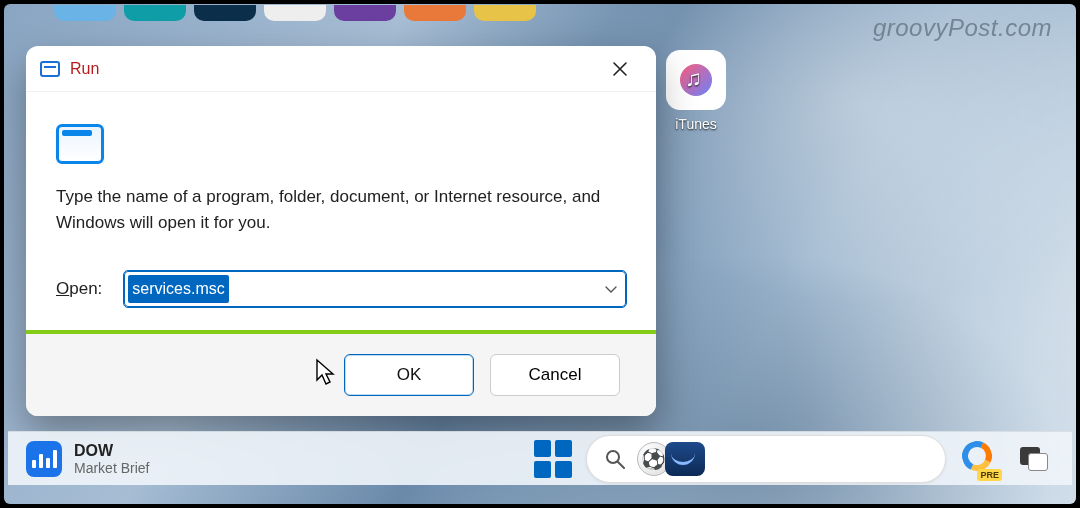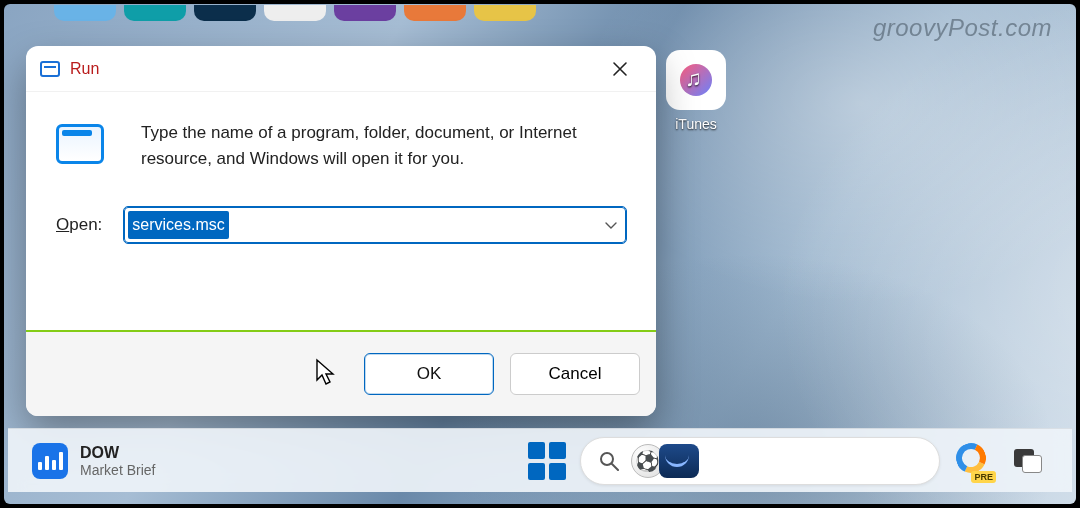--- a/index.html
+++ b/index.html
@@ -29,38 +29,38 @@
   .c-white{background:#eee;} .c-orange{background:#e8793a;} .c-yellow{background:#e7c447;}
   
   .run { position:absolute; top:42px; left:22px; width:630px; height:370px; background:#fff; border-radius:12px; box-shadow:0 18px 40px rgba(0,0,0,.35); display:flex; flex-direction:column; overflow:hidden; }
   .run-titlebar{height:46px;display:flex;align-items:center;padding:0 14px;border-bottom:1px solid #f1f1f1;}
   .run-titlebar .t-icon{width:20px;height:16px;border:2px solid #1a6fd6;border-radius:3px;position:relative;margin-right:10px;}
   .run-titlebar .t-icon::before{content:"";position:absolute;left:2px;top:3px;width:12px;height:2px;background:#1a6fd6;}
   .run-title{font-size:16px;color:#b91c1c;}
   .run-close{margin-left:auto;width:44px;height:32px;display:flex;align-items:center;justify-content:center;border-radius:6px;cursor:pointer;}
   .run-close svg{width:16px;height:16px;}
   .run-body{flex:1;padding:28px 30px 10px 30px;}
-  .run-body .desc{display:flex;gap:37px;align-items:flex-start;}
+  .run-body .desc{display:flex;gap:20px;align-items:flex-start;flex-direction:column;}
   .run-big-icon{width:48px;height:44px;flex-shrink:0;position:relative;}
   .run-big-icon .frame{position:absolute;inset:4px 0 0 0;border:3px solid #0a85e9;border-radius:6px;background:linear-gradient(#eaf4ff,#fff);} 
   .run-big-icon .bar{position:absolute;left:6px;top:10px;width:30px;height:6px;background:#0a85e9;border-radius:2px;}
   .run-body p{font-size:17px;color:#222;line-height:1.55;}
   .open-row{display:flex;align-items:center;gap:22px;margin-top:34px;}
   .open-label{font-size:17px;color:#222;}
   .open-label u{text-decoration:underline;}
   .combo{flex:1;position:relative;}
   .combo input{width:100%;height:36px;border:1px solid #0067c0;outline:1px solid #0067c0;border-radius:4px;padding:0 34px 0 8px;font-size:16px;color:#fff;}
   .combo .sel{position:absolute;left:4px;top:4px;bottom:4px;background:#0067c0;color:#fff;font-size:16px;display:flex;align-items:center;padding:0 4px;border-radius:2px;pointer-events:none;}
   .combo .chev{position:absolute;right:8px;top:50%;transform:translateY(-50%);}
-  .run-footer{height:86px;background:#f5f5f5;border-top:2px solid #84cc16;display:flex;align-items:center;justify-content:flex-end;gap:16px;padding:0 16px;}
+  .run-footer{height:86px;background:#f5f5f5;border-top:4px solid #84cc16;display:flex;align-items:center;justify-content:flex-end;gap:16px;padding:0 36px;}
   .btn{min-width:130px;height:42px;font-size:17px;background:#fff;border:1px solid #ccc;border-radius:6px;cursor:pointer;padding:0 16px;}
   .btn.primary{border:1px solid #0067c0;background:#fff;color:#111;box-shadow:inset 0 0 0 1px rgba(0,103,192,.25);}
   .cursor{position:absolute;top:354px;left:310px;pointer-events:none;}
   
-  .taskbar{position:absolute;left:4px;right:4px;bottom:12px;height:64px;background:rgba(238,243,248,.92);backdrop-filter:blur(8px);display:flex;align-items:center;padding:0 24px;gap:14px;border-top:1px solid rgba(0,0,0,.08);}
+  .taskbar{position:absolute;left:4px;right:4px;bottom:19px;height:54px;background:rgba(238,243,248,.92);backdrop-filter:blur(8px);display:flex;align-items:center;padding:0 18px;gap:14px;border-top:1px solid rgba(0,0,0,.08);}
   .widget{display:flex;align-items:center;gap:12px;}
   .widget-icon{width:36px;height:36px;border-radius:8px;background:#1a73e8;display:flex;align-items:center;justify-content:center;}
   .widget-icon .bars{display:flex;gap:3px;align-items:flex-end;height:18px;}
   .widget-icon .bars span{width:4px;background:#fff;border-radius:1px;}
   .widget-text .t1{font-size:16px;font-weight:600;color:#222;}
   .widget-text .t2{font-size:14px;color:#666;}
   .spacer{flex:1;}
   .start{width:38px;height:38px;display:grid;grid-template-columns:1fr 1fr;grid-template-rows:1fr 1fr;gap:4px;cursor:pointer;}
   .start span{background:#0067c0;border-radius:2px;}
   .search{display:flex;align-items:center;height:48px;background:#fff;border:1px solid #ddd;border-radius:24px;padding:0 8px 0 18px;gap:12px;min-width:360px;box-shadow:0 1px 3px rgba(0,0,0,.08);}

